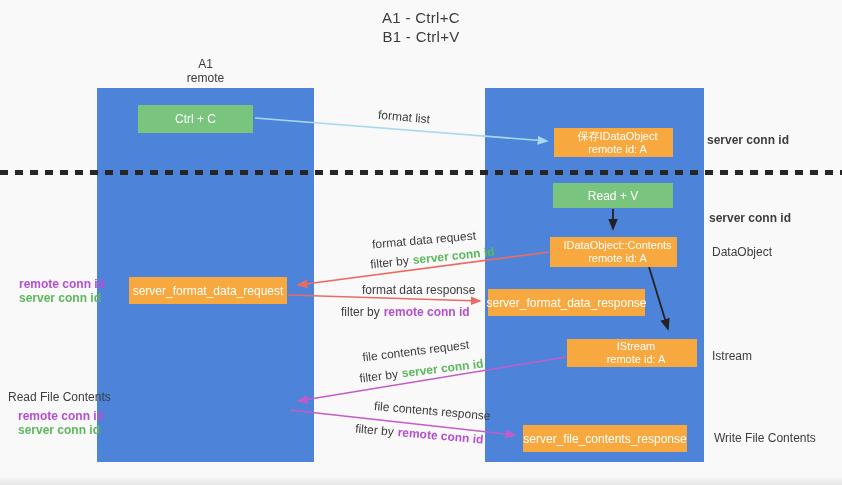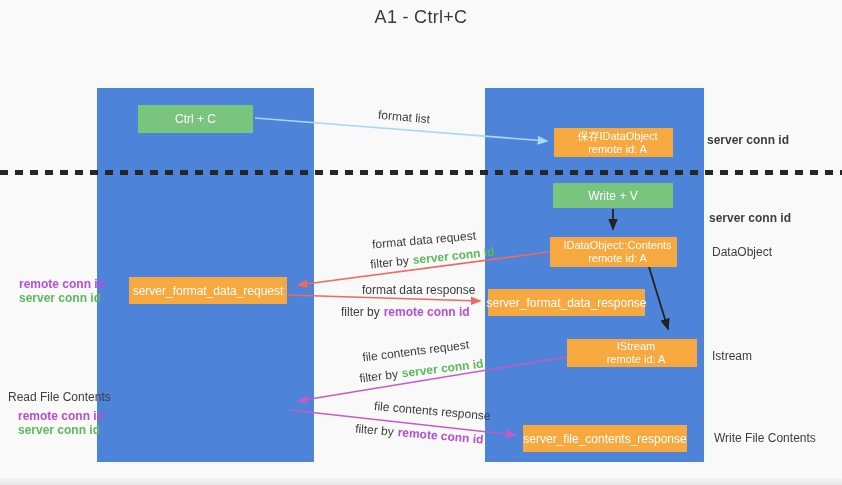--- a/index.html
+++ b/index.html
@@ -6,21 +6,21 @@
   body{
     width:842px;height:485px;overflow:hidden;
     background:var(--c-background,#f9f9f9);
     font-family:"Liberation Sans", sans-serif;
     color:var(--c-text_dark,#3c3c3c);
   }
   .stage{position:relative;width:842px;height:485px;}
 
   .title{
     position:absolute;left:0;top:8px;width:842px;text-align:center;
-    font-size:18px;line-height:19px;color:#3b3b3b;letter-spacing:.3px;
+    font-size:15px;line-height:19px;color:#3b3b3b;letter-spacing:.3px;
   }
   .ll-header{
     position:absolute;top:57px;text-align:center;
     font-size:12px;line-height:14px;color:#3b3b3b;
   }
   .ll-header.left{left:97px;width:217px;}
   .ll-header.right{left:485px;width:219px;}
 
   .liferect{
     position:absolute;top:88px;height:374px;
@@ -63,22 +63,27 @@
   .bottom-edge{position:absolute;left:0;right:0;bottom:0;height:7px;
     background:linear-gradient(#f4f4f4,#e7e7e7);}
 </style>
 </head>
 <body>
 
 <div class="stage">
 
   <div class="title">
     <div>A1 - Ctrl+C</div>
+    <div>B1 - Ctrl+V</div>
   </div>
 
+  <div class="ll-header left">
+    <div>A1</div>
+    <div>remote</div>
+  </div>
 
   <div class="liferect left"></div>
   <div class="liferect right"></div>
 
   <div class="dashed"></div>
 
   <svg class="arrows" viewBox="0 0 842 485">
     <defs>
       <marker id="m-blue" viewBox="0 0 10 8" refX="8.5" refY="4" markerWidth="11" markerHeight="9" orient="auto" markerUnits="userSpaceOnUse">
           <path d="M0,0 L10,4 L0,8 z" class="f-blue"></path>
@@ -103,21 +108,21 @@
   </svg>
 
   <div class="node green" style="left:138px;top:105px;width:115px;height:28px">
     <span>Ctrl + C</span>
   </div>
   <div class="node orange two" style="left:554px;top:128px;width:119px;height:29px">
     <span>保存IDataObject</span>
     <span>remote id: A</span>
   </div>
   <div class="node green" style="left:553px;top:183px;width:120px;height:25px">
-    <span>Write + V</span>
+    <span>Read + V</span>
   </div>
   <div class="node orange two" style="left:550px;top:237px;width:127px;height:30px">
     <span>IDataObject::Contents</span>
     <span>remote id: A</span>
   </div>
   <div class="node orange" style="left:488px;top:289px;width:157px;height:27px">
     <span>server_format_data_response</span>
   </div>
   <div class="node orange" style="left:129px;top:277px;width:158px;height:27px">
     <span>server_format_data_request</span>

